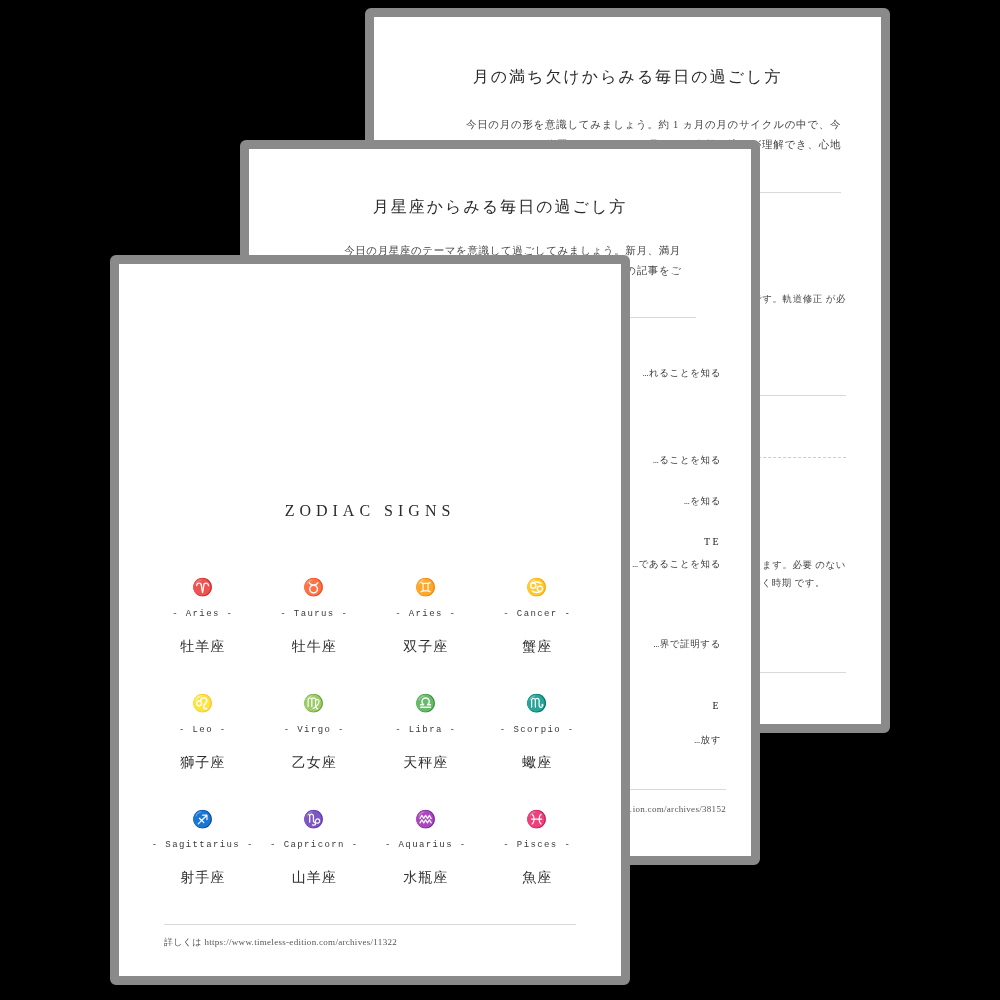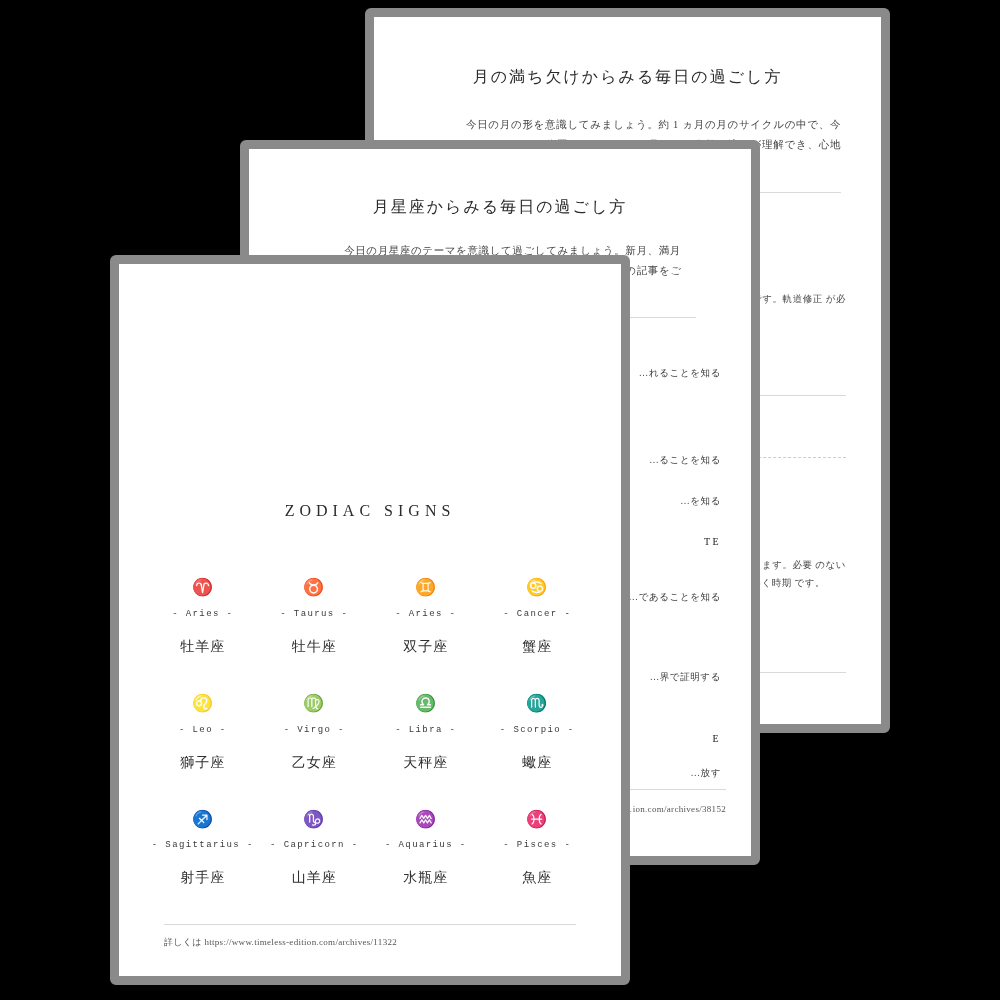--- a/index.html
+++ b/index.html
@@ -105,21 +105,21 @@
   #sheet-moonsign {
     left: 240px;
     top: 140px;
     width: 520px;
     height: 725px;
   }
   .sign-row {
     font-size: 9.5px;
     color: #3a3a3a;
     letter-spacing: 0.6px;
-    font-family: Liberation Serif, serif;
+    font-family: Liberation Mono, monospace;
   }
   .sign-head {
     font-size: 10px;
     color: #222;
     letter-spacing: 2.4px;
     font-family: "Liberation Serif", serif;
   }
   
   #sheet-zodiac {
     left: 110px;
@@ -206,21 +206,21 @@
 
     <div class="doc-sub" style="position:absolute; left:90px; right:65px; top:92px; text-align:center;">今日の月星座のテーマを意識して過ごしてみましょう。新月、満月ではより性質が強まります。より深めたい場合はサイトの記事をご覧ください。</div>
 
     <hr class="rule" style="position:absolute; left:90px; right:55px; top:168px;">
 
     <div style="position:absolute; left:300px; right:30px; top:218px;">
       <div class="sign-row" style="height:41px; text-align:right;">…れることを知る</div>
       <div class="sign-row" style="height:41px; text-align:right;margin-top:46px;">…ることを知る</div>
       <div class="sign-row" style="height:41px; text-align:right;">…を知る</div>
       <div class="sign-head" style="height:22px; text-align:right;">TE</div>
-      <div class="sign-row" style="height:42px; text-align:right;margin-top:33px;">…であることを知る</div>
+      <div class="sign-row" style="height:42px; text-align:right;">…であることを知る</div>
       <div class="sign-row" style="height:40px; text-align:right; padding-top:38px;">…界で証明する</div>
       <div class="sign-head" style="height:24px; text-align:right; padding-top:22px;">E</div>
       <div class="sign-row" style="height:30px; text-align:right; padding-top:10px;">…放す</div>
     </div>
 
     <hr class="rule" style="position:absolute; left:300px; right:25px; top:640px;">
 
     <div class="footer-url" style="position:absolute; right:25px; top:655px; text-align:right;">…ion.com/archives/38152</div>
   </div>
 

